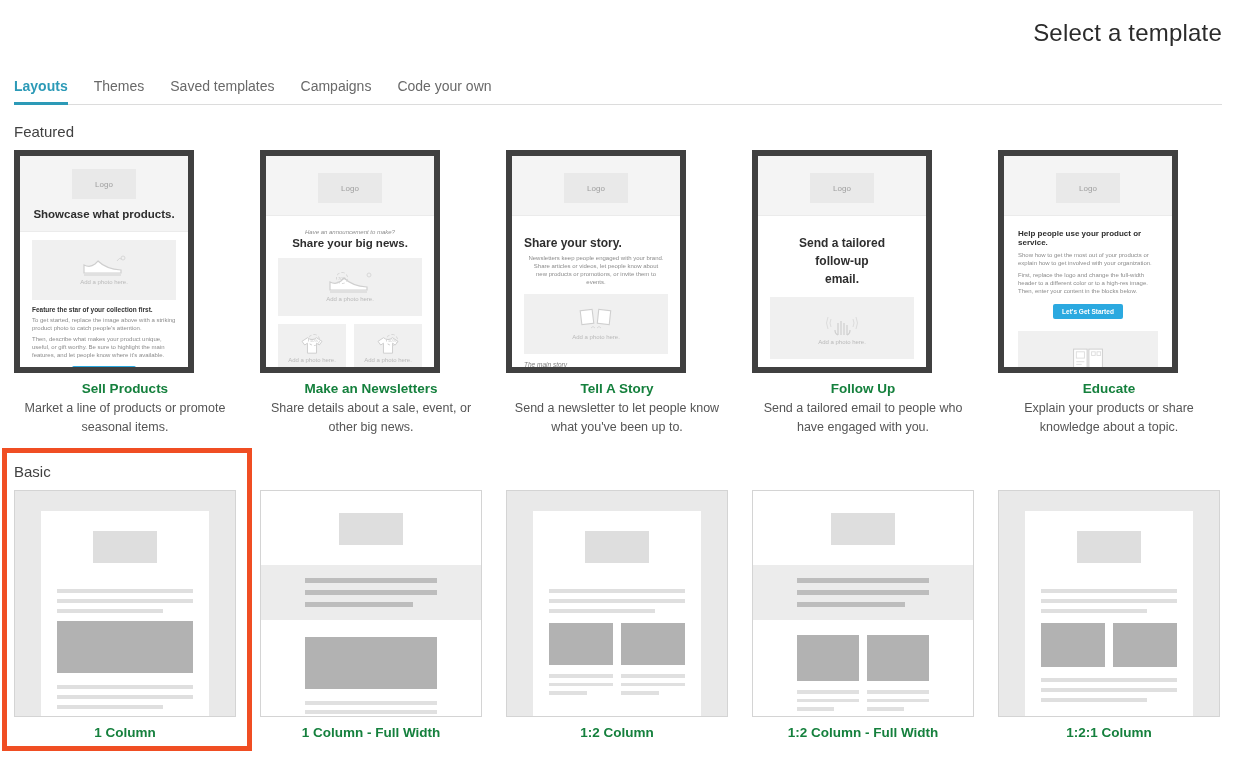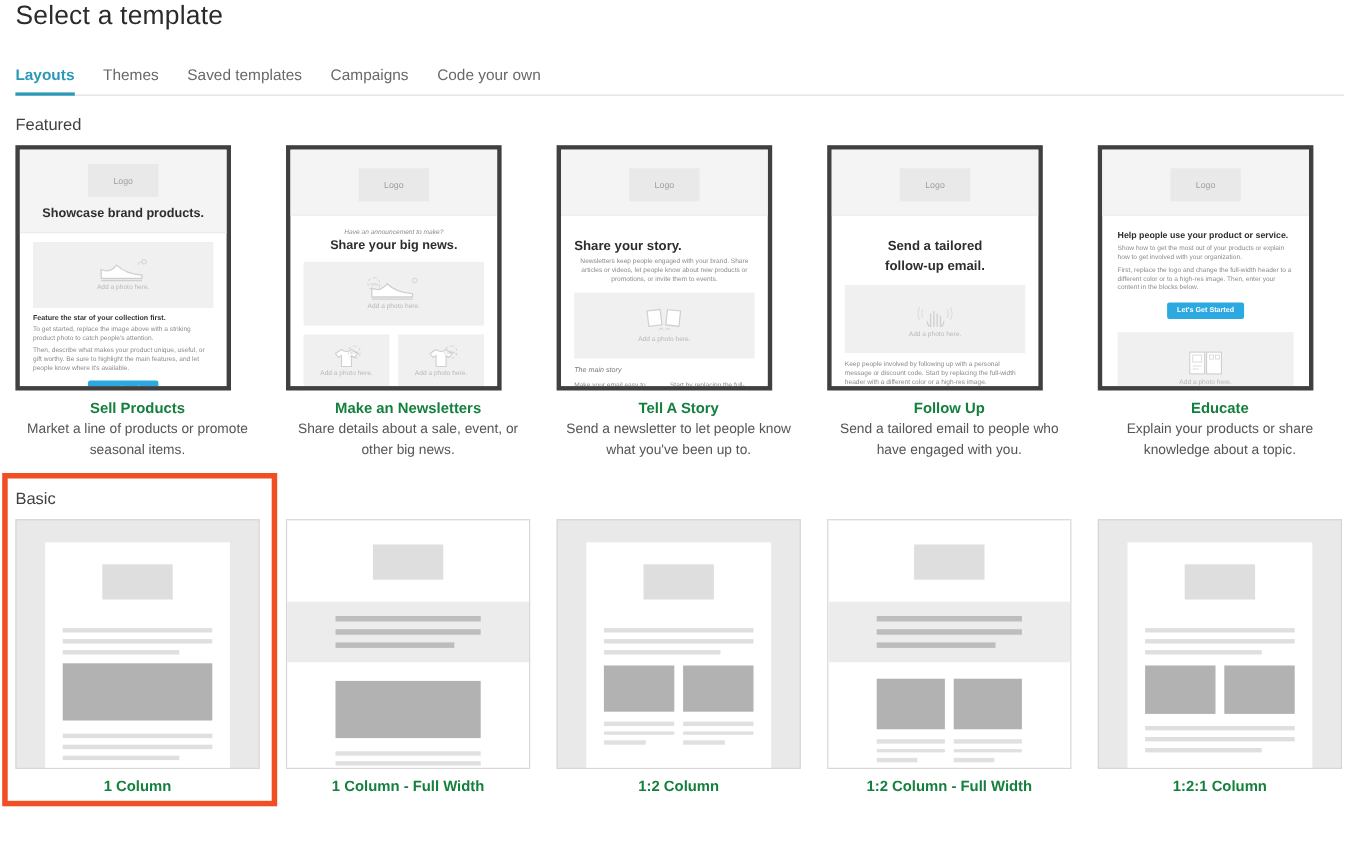--- a/index.html
+++ b/index.html
@@ -1,32 +1,32 @@
 <!DOCTYPE html>
 <html><head>
 <meta charset="utf-8">
 <style>
   * { box-sizing: border-box; margin: 0; padding: 0; }
   html,body { width:1236px; height:770px; background:#fff; font-family:"Liberation Sans", sans-serif; color:#2b2b2b; overflow:hidden; }
   .page { position:relative; width:1236px; height:770px; padding:0 14px; }
 
   
-  .page-title { font-size:24px; line-height:30px; font-weight:400; color:#2b2b2b; letter-spacing:.2px; }
+  .page-title { margin-top:18px; font-size:24px; line-height:30px; font-weight:400; color:#2b2b2b; letter-spacing:.2px;text-align:right; }
 
   
   .tabs { display:flex; gap:26px; margin-top:30px; border-bottom:1px solid #dcdcdc; }
   .tab { font-size:14px; color:#696969; padding-bottom:10px; cursor:pointer; position:relative; }
   .tab.active { color:#2c9ab7; font-weight:700; border-bottom:3px solid #2c9ab7; margin-bottom:-1px; padding-bottom:8px; }
 
   
   .section-heading { font-size:15px; font-weight:400; color:#414141; }
   .section-featured .section-heading { margin:18px 0 10px; }
   .cards-row { display:flex; gap:24px; }
   .card { width:222px; }
-  .preview { width:196px; height:223px; border:4px solid #404040; background:#fff; overflow:hidden; position:relative; cursor:pointer; }
+  .preview { width:180px; height:223px; border:6px solid #404040; background:#fff; overflow:hidden; position:relative; cursor:pointer; }
   .card-title { margin-top:8px; font-size:13.5px; font-weight:700; color:#15803d; text-align:center; }
   .card-desc { margin-top:3px; font-size:12.5px; line-height:19px; color:#555; text-align:center; padding:0 4px; }
 
   
   .pv-header { background:#f4f4f4; border-bottom:1px solid #ebebeb; text-align:center; }
   .logo-box { width:64px; height:30px; background:#e9e9e9; color:#9e9e9e; font-size:8px; display:flex; align-items:center; justify-content:center; margin:0 auto; }
   .pv-h1 { font-size:11.5px; font-weight:700; color:#2e2e2e; }
   .pv-body { padding:8px 12px 0; }
   .ph { background:#f0f0f0; display:flex; flex-direction:column; align-items:center; justify-content:center; }
   .ph-label { font-size:6px; color:#b9b9b9; margin-top:2px; }
@@ -75,21 +75,21 @@
 
   <div class="section-featured">
     <h2 class="section-heading">Featured</h2>
 
     <div class="cards-row">
 
       <div class="card">
         <div class="preview">
           <div class="pv-header" style="height:76px; padding-top:13px;">
             <div class="logo-box">Logo</div>
-            <div class="pv-h1" style="margin-top:9px;">Showcase brand products.</div>
+            <div class="pv-h1" style="margin-top:9px;">Showcase what products.</div>
           </div>
           <div class="pv-body">
             <div class="ph" style="height:60px;">
               <svg class="icn" width="46" height="22" viewBox="0 0 46 22">
                 <path d="M3 18 L3 10 q6 3 11 -1 l3 -3 q8 8 23 9 l0 3 z" fill="#fff" stroke="#cfcfcf" stroke-width="1.2"></path>
                 <path d="M3 20 h37" stroke="#cfcfcf" stroke-width="1.2"></path>
                 <path d="M36 6 q2 -4 5 -2" fill="none" stroke="#d8d8d8" stroke-width="1"></path>
                 <circle cx="42" cy="3" r="2" fill="none" stroke="#d8d8d8" stroke-width="1"></circle>
               </svg>
               <div class="ph-label">Add a photo here.</div>

